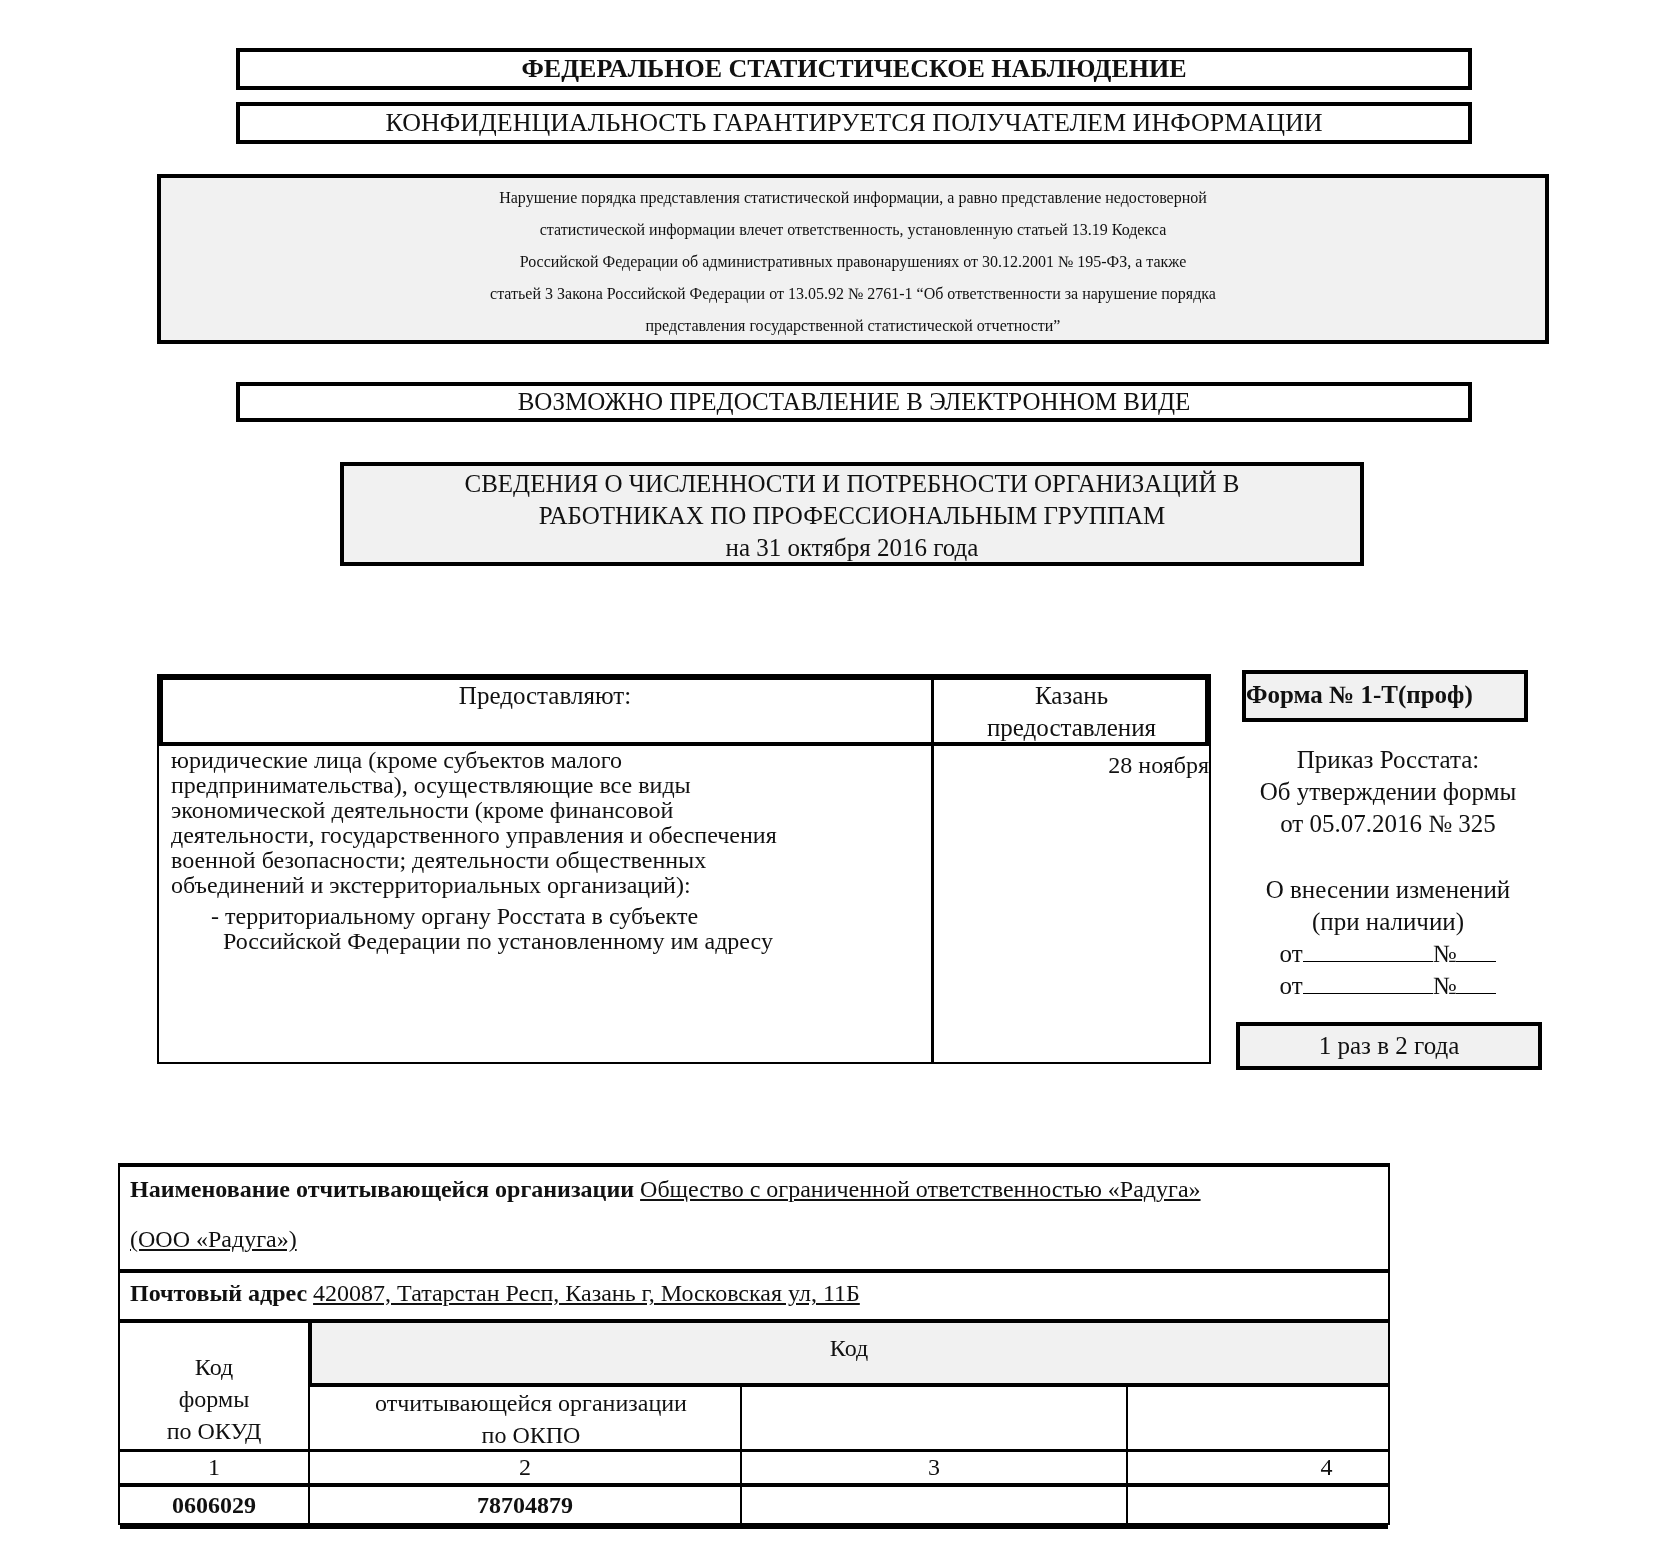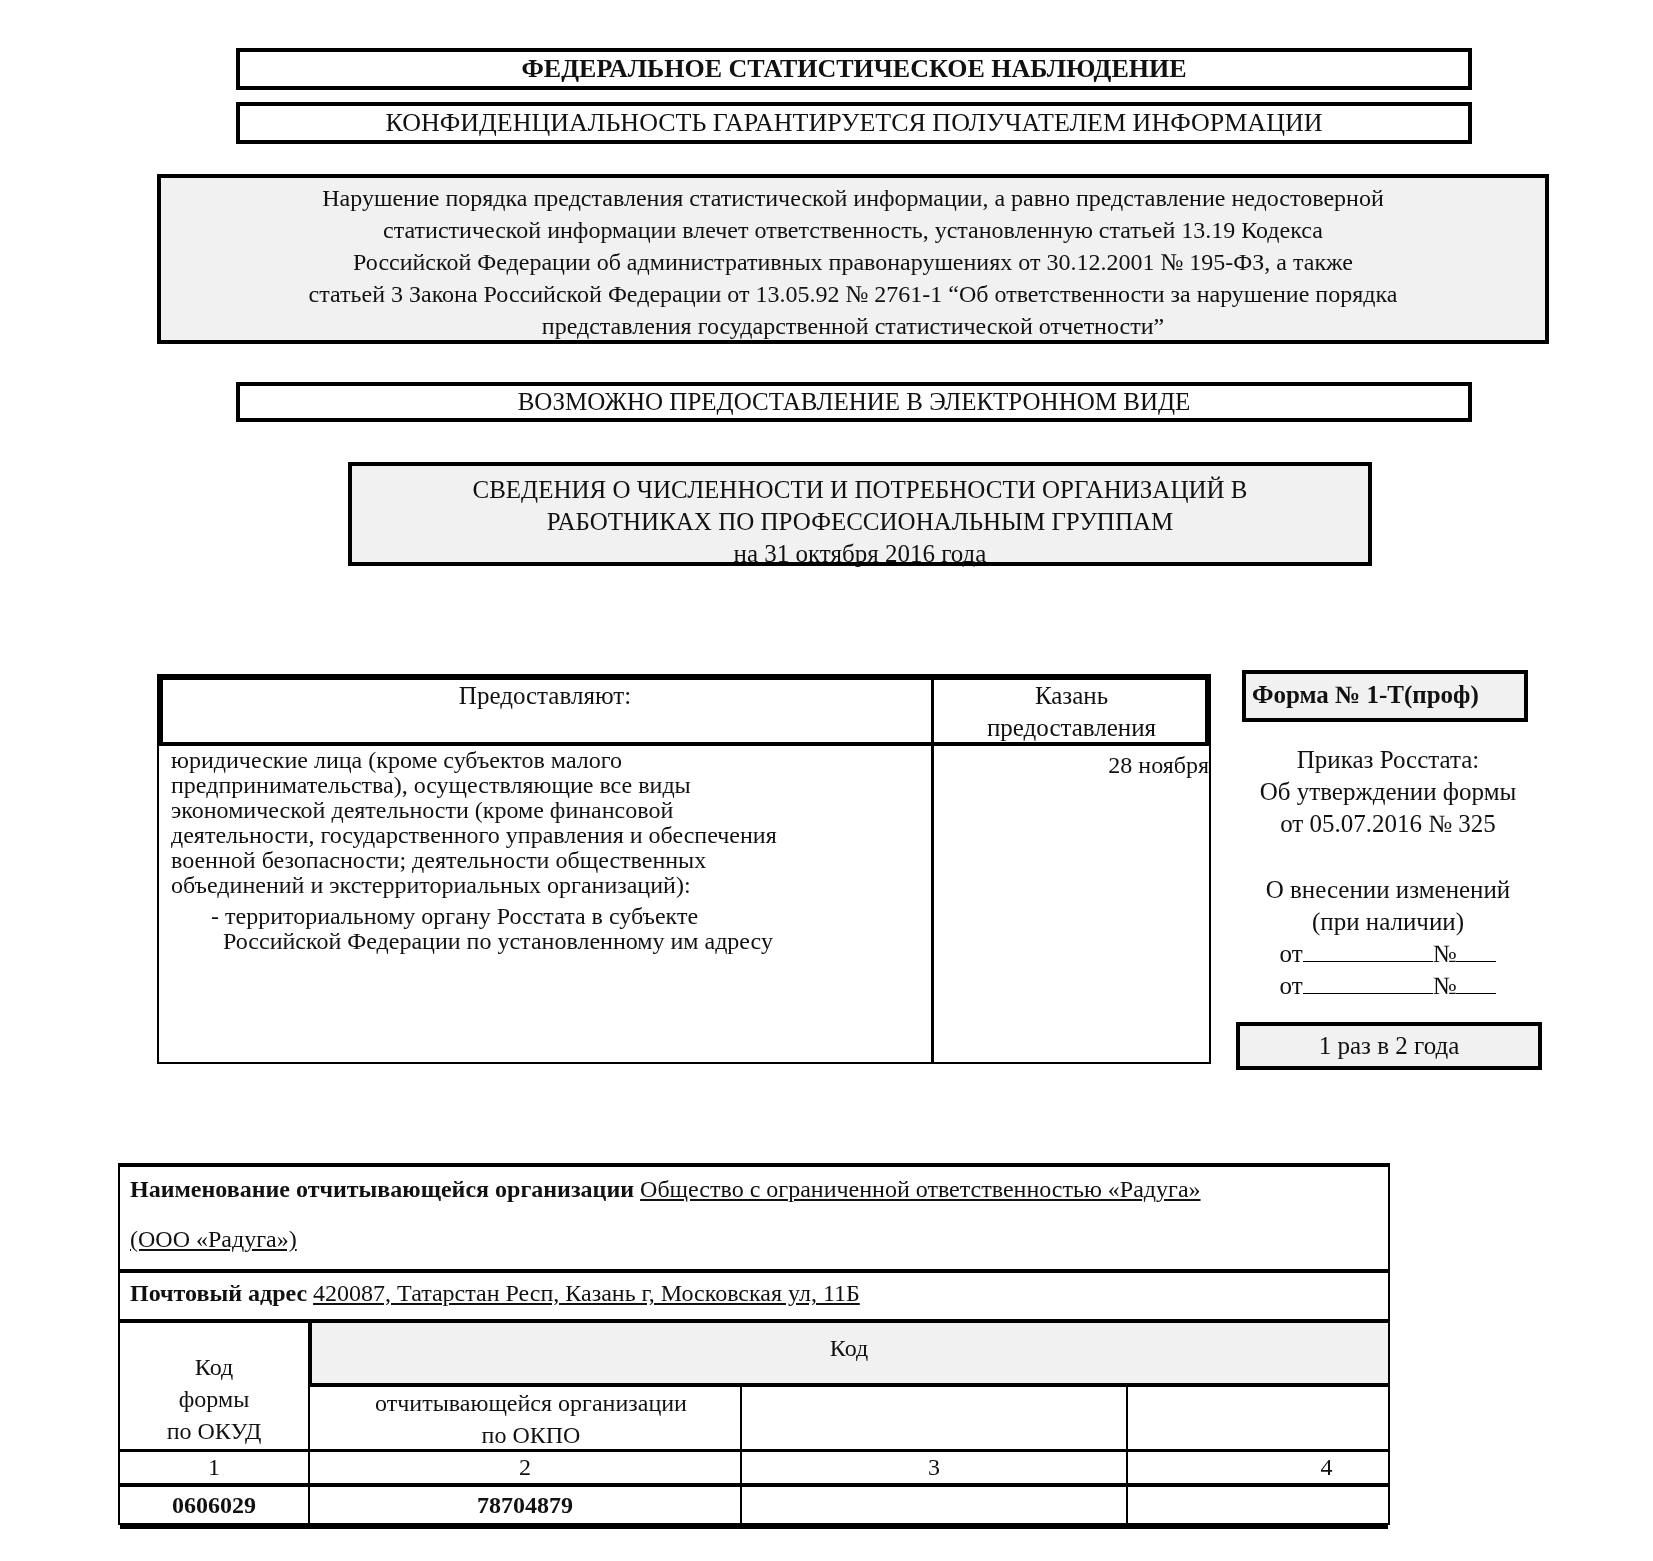--- a/index.html
+++ b/index.html
@@ -2,35 +2,35 @@
 <html><head>
 <meta charset="utf-8">
 <style>
   html, body { margin: 0; padding: 0; background: #ffffff; }
   body { width: 1653px; height: 1561px; position: relative; font-family: "Liberation Serif", "DejaVu Serif", serif; color: #111; overflow: hidden; }
   .abs { position: absolute; box-sizing: border-box; }
   .box { border: 4px solid #000; text-align: center; }
   .gray { background: #f1f1f1; }
   .hdr1 { left: 236px; top: 48px; width: 1236px; height: 42px; font-weight: bold; font-size: 26px; line-height: 34px; }
   .hdr2 { left: 236px; top: 102px; width: 1236px; height: 42px; font-size: 26px; line-height: 34px; }
-  .notice { left: 157px; top: 174px; width: 1392px; height: 170px; font-size: 24px; line-height: 32px; padding-top: 4px; }
+  .notice { left: 157px; top: 174px; width: 1392px; height: 170px; font-size: 16px; line-height: 32px; padding-top: 4px; }
   .elec { left: 236px; top: 382px; width: 1236px; height: 40px; font-size: 25px; line-height: 32px; }
-  .title { left: 348px; top: 462px; width: 1024px; height: 104px; font-size: 25px; line-height: 32px; padding-top: 8px; }
+  .title { left: 340px; top: 462px; width: 1024px; height: 104px; font-size: 25px; line-height: 32px; padding-top: 2px; }
 
   .prov { left: 157px; top: 674px; width: 1054px; height: 390px; border: 2px solid #000; }
   .prov-head { position: absolute; left: 0; top: 0; width: 100%; height: 70px; border: 4px solid #000; box-sizing: border-box; }
   .prov-vline { position: absolute; left: 772px; top: 0; width: 3px; height: 100%; background: #000; }
   .prov-h1 { position: absolute; left: 0; top: 4px; width: 772px; text-align: center; font-size: 25px; line-height: 32px; }
   .prov-h2 { position: absolute; left: 775px; top: 4px; width: 275px; text-align: center; font-size: 25px; line-height: 32px; }
   .prov-body { position: absolute; left: 12px; top: 72px; width: 760px; font-size: 24px; line-height: 25px; text-align: left; }
   .prov-sub { padding-left: 40px; margin-top: 6px; }
   .prov-sub div:nth-child(2) { padding-left: 12px; }
   .prov-date { position: absolute; left: 775px; top: 76px; width: 275px; text-align: right; font-size: 24px; }
 
-  .formno { left: 1242px; top: 670px; width: 286px; height: 52px; border: 4px solid #000; font-weight: bold; font-size: 25px; line-height: 42px; text-align: left; padding-left: 6px; }
+  .formno { left: 1242px; top: 670px; width: 286px; height: 52px; border: 4px solid #000; font-weight: bold; font-size: 25px; line-height: 42px; text-align: left; }
   .order { left: 1238px; top: 744px; width: 300px; text-align: center; font-size: 25px; line-height: 32px; }
   .amend { left: 1238px; top: 874px; width: 300px; text-align: center; font-size: 25px; line-height: 32px; }
   .fill-row { display: flex; align-items: baseline; justify-content: center; gap: 0; font-size: 25px; line-height: 32px; }
   .fill-line { display: inline-block; border-bottom: 1.5px solid #000; height: 22px; }
   .freq { left: 1236px; top: 1022px; width: 306px; height: 48px; border: 4px solid #000; font-size: 25px; line-height: 40px; text-align: center; }
 
   .org { left: 118px; top: 1163px; width: 1272px; height: 362px; border: 2px solid #000; border-top: 4px solid #000; }
   .org-row { position: absolute; left: 10px; font-size: 24px; line-height: 32px; }
   .b { font-weight: bold; }
   .u { text-decoration: underline; }

